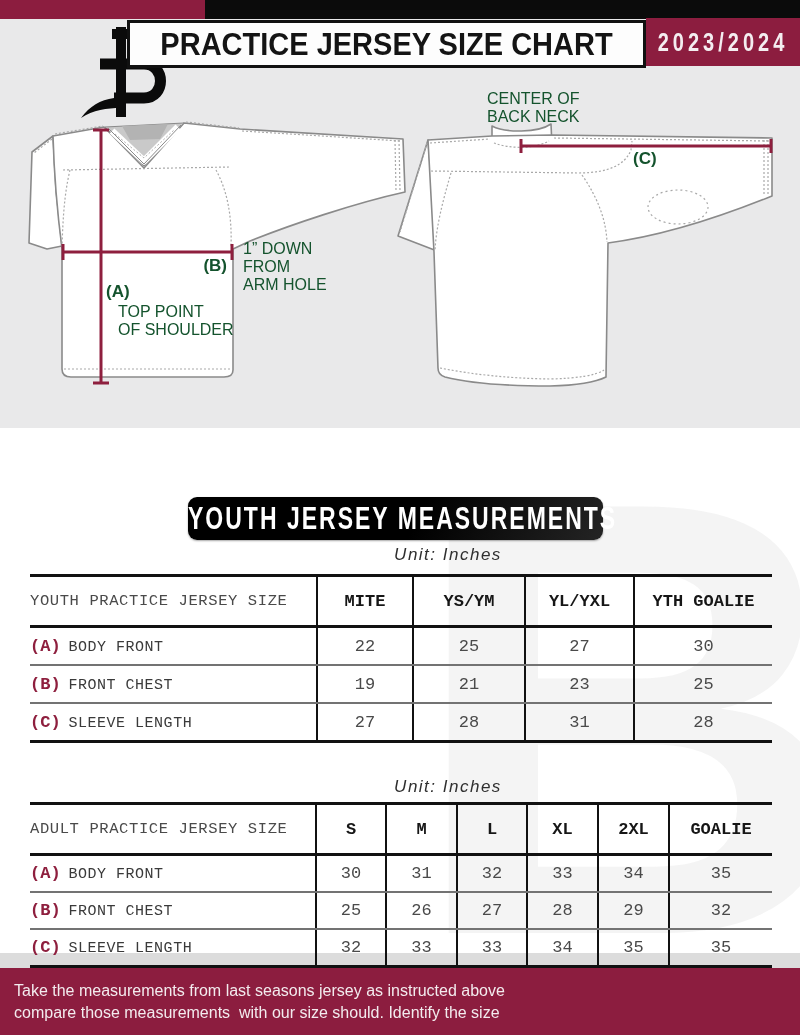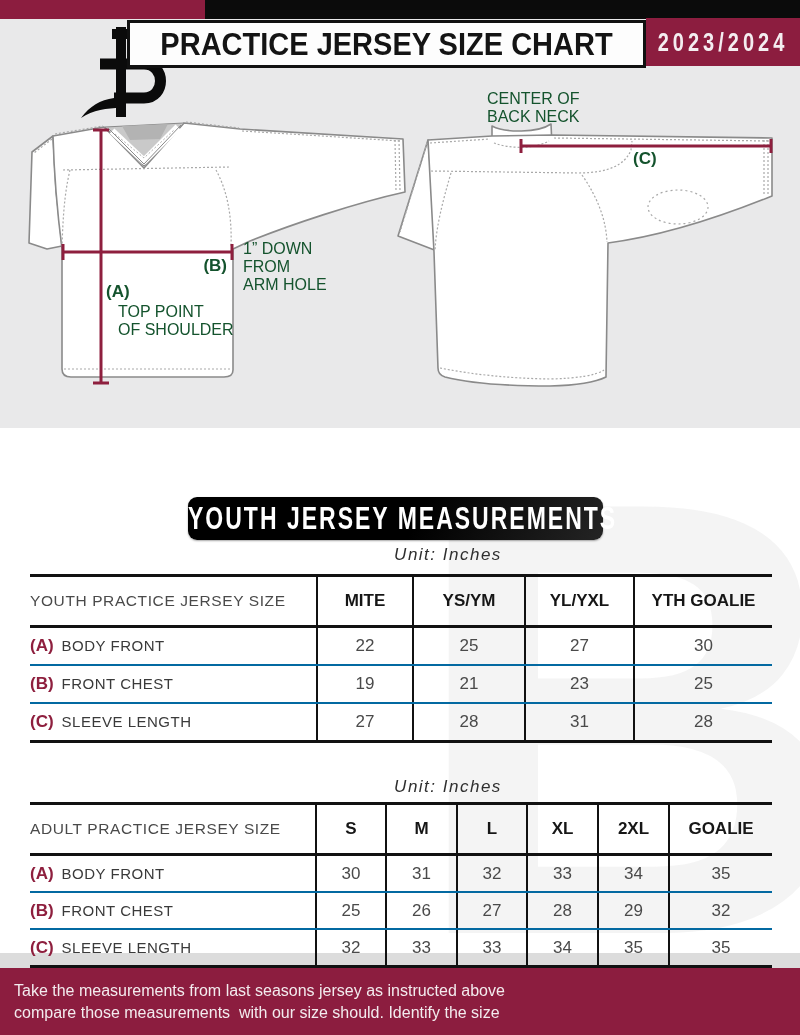--- a/index.html
+++ b/index.html
@@ -39,23 +39,23 @@
     background:linear-gradient(115deg,#000 55%,#242424 100%);display:flex;align-items:center;
     z-index:2;box-shadow:0 1px 2px rgba(0,0,0,0.35);}
   .sec-box span{color:#fff;font-weight:bold;font-size:23px;letter-spacing:2px;white-space:nowrap;
     display:inline-block;transform:scaleY(1.35);}
   .unit{position:absolute;left:0;width:800px;text-align:center;font-style:italic;font-size:17px;
     color:#2f2f2f;letter-spacing:1.5px;z-index:2;padding-left:48px;}
 
   
   table.size{position:absolute;left:30px;width:742px;border-collapse:collapse;table-layout:fixed;
     z-index:2;border-top:3px solid #111;}
-  table.size th,table.size td{padding:0;border:none;}
+  table.size th,table.size td{padding:0;border:none;font-family:Liberation Mono, monospace;}
   table.size thead th{height:48px;border-bottom:3px solid #111;}
-  table.size tbody tr td{border-bottom:2px solid #0369a1;}
+  table.size tbody tr td{border-bottom:2px solid #737373;}
   table.size tbody tr:last-child td{border-bottom:3px solid #111;}
   table.size .vline{border-left:2px solid #111;}
   .hd-first{text-align:left;padding-left:30px;font-weight:normal;color:#4a4a4a;font-size:15.5px;
     letter-spacing:0.6px;}
   .hd-col{font-weight:bold;color:#161616;font-size:17px;text-align:center;}
   .row-label{text-align:left;padding-left:74px;white-space:nowrap;}
   .row-label .key{color:#8e1f3e;font-weight:bold;font-size:17px;}
   .row-label .lbl{color:#3a3a3a;font-size:15px;letter-spacing:0.5px;padding-left:8px;}
   td.val{text-align:center;color:#4a4a4a;font-size:17px;}
   #youth-table tbody td{height:36px;}

